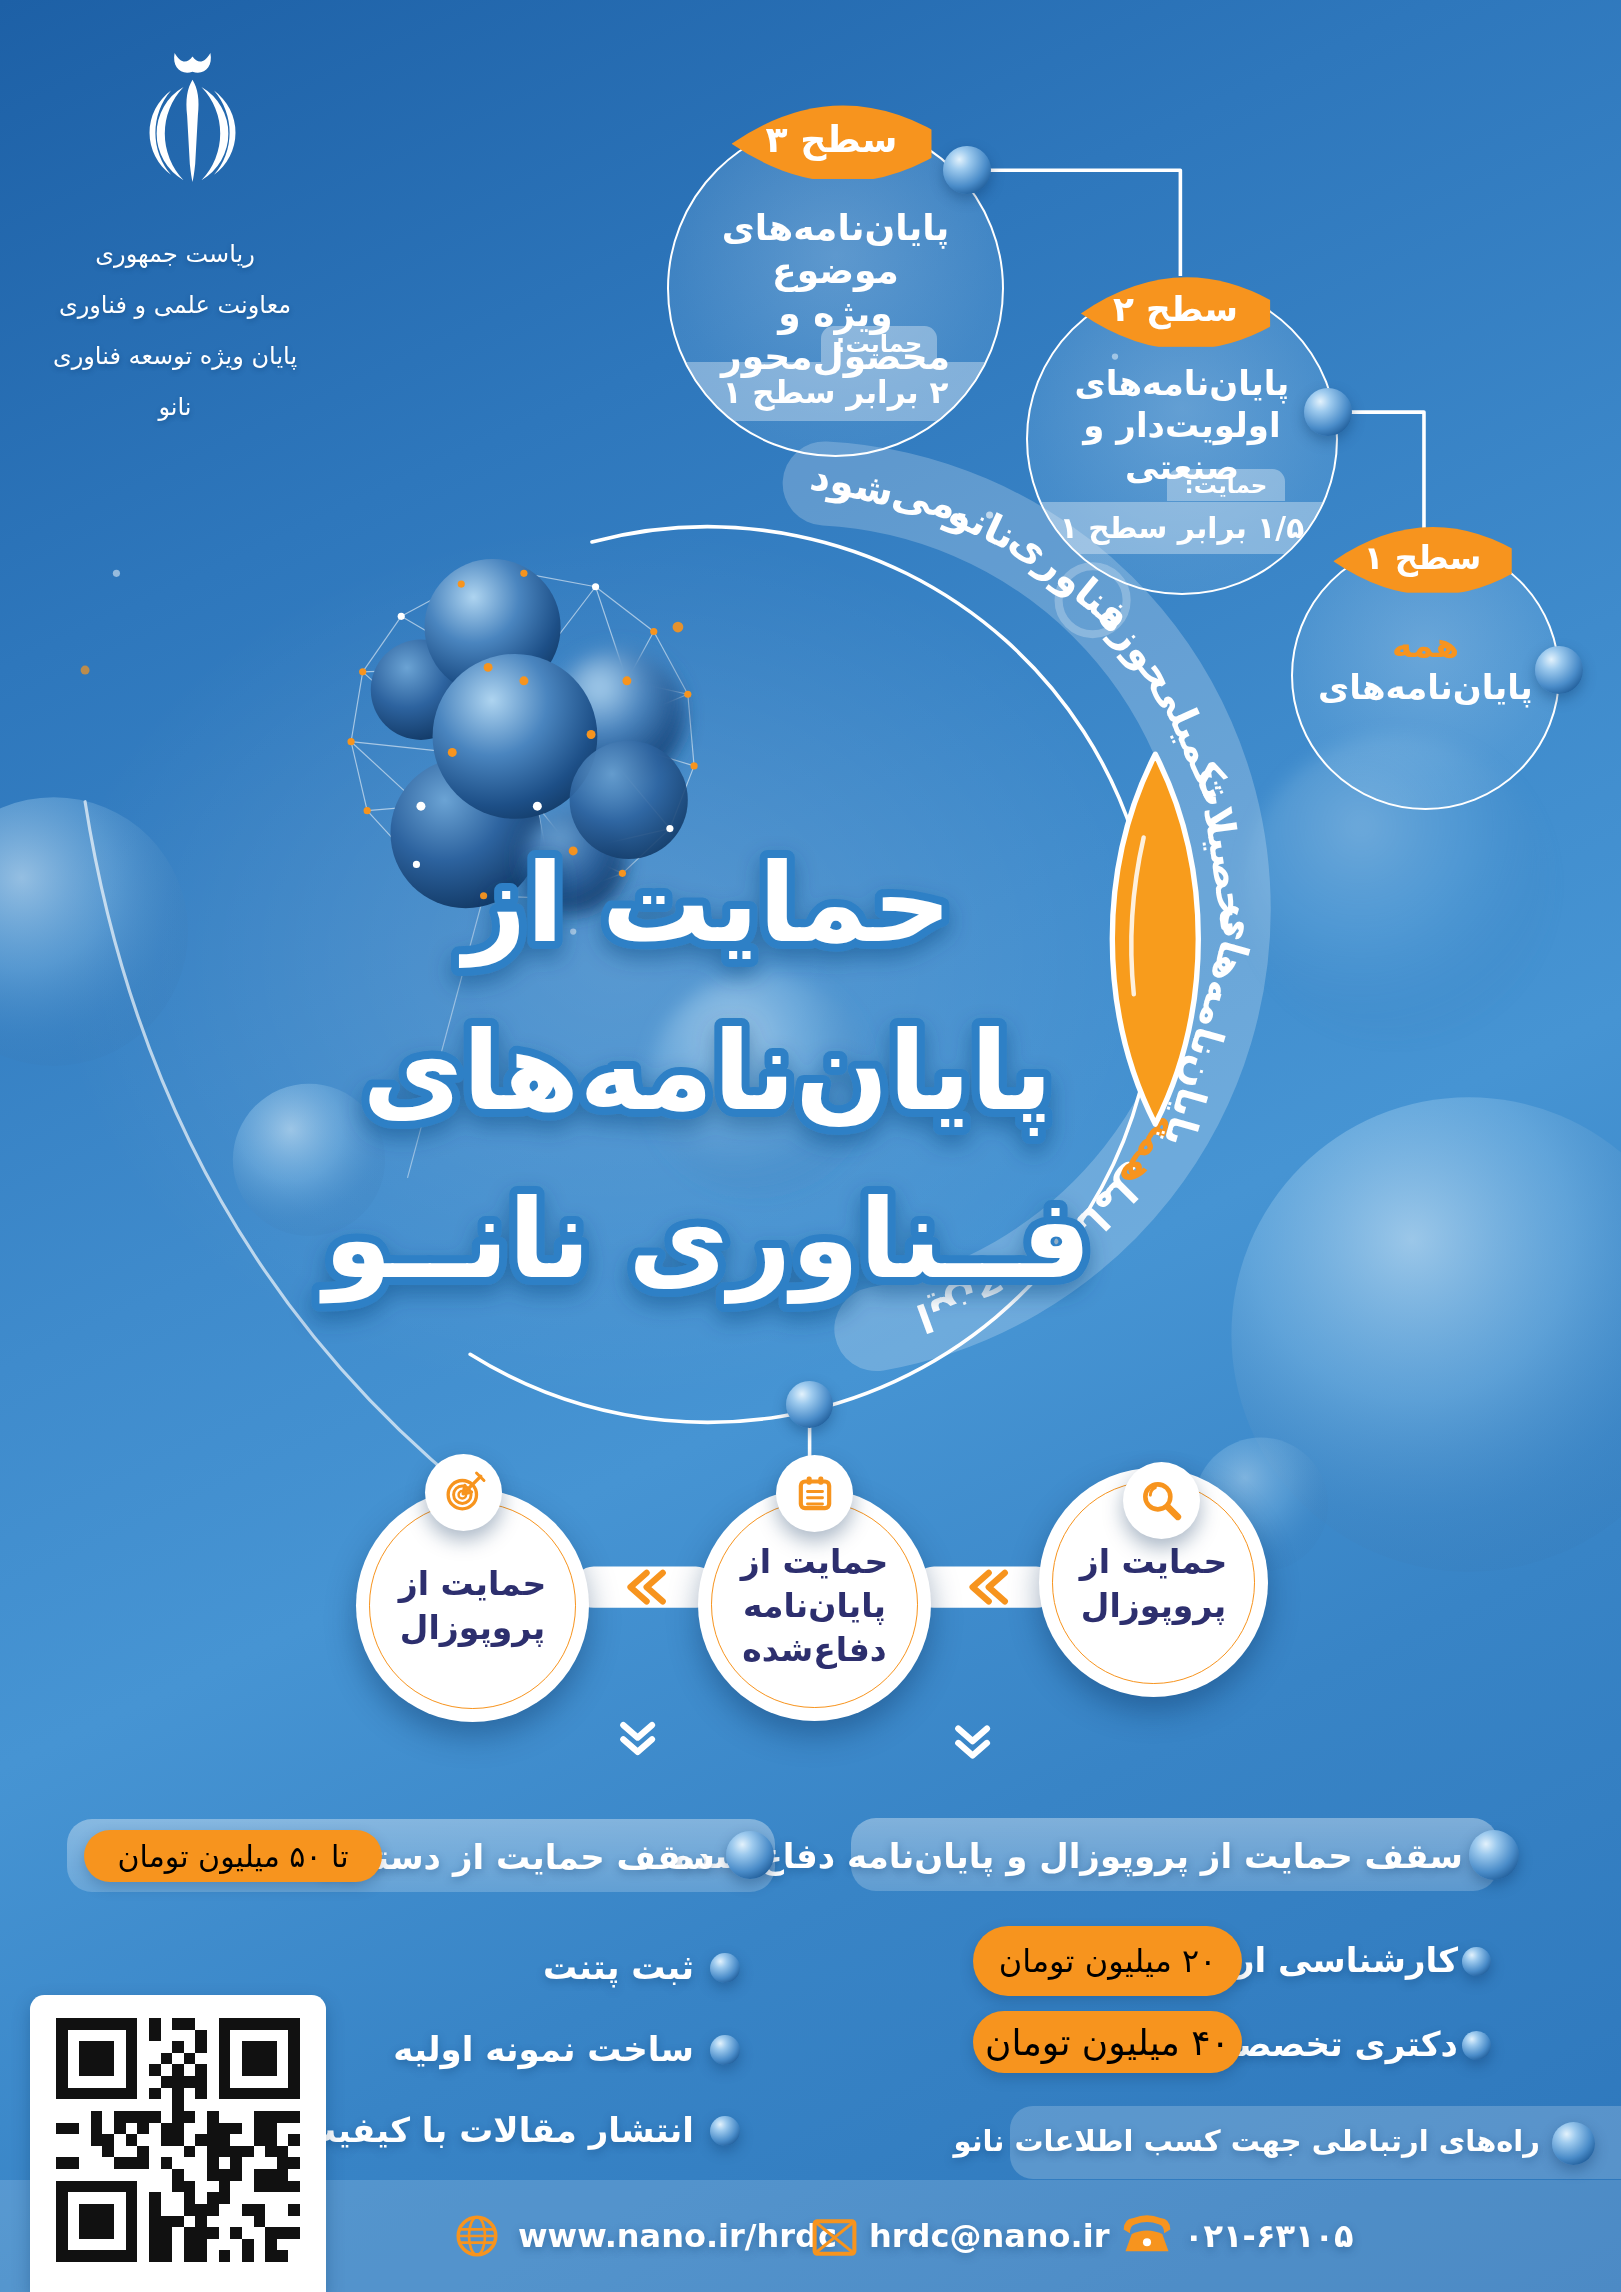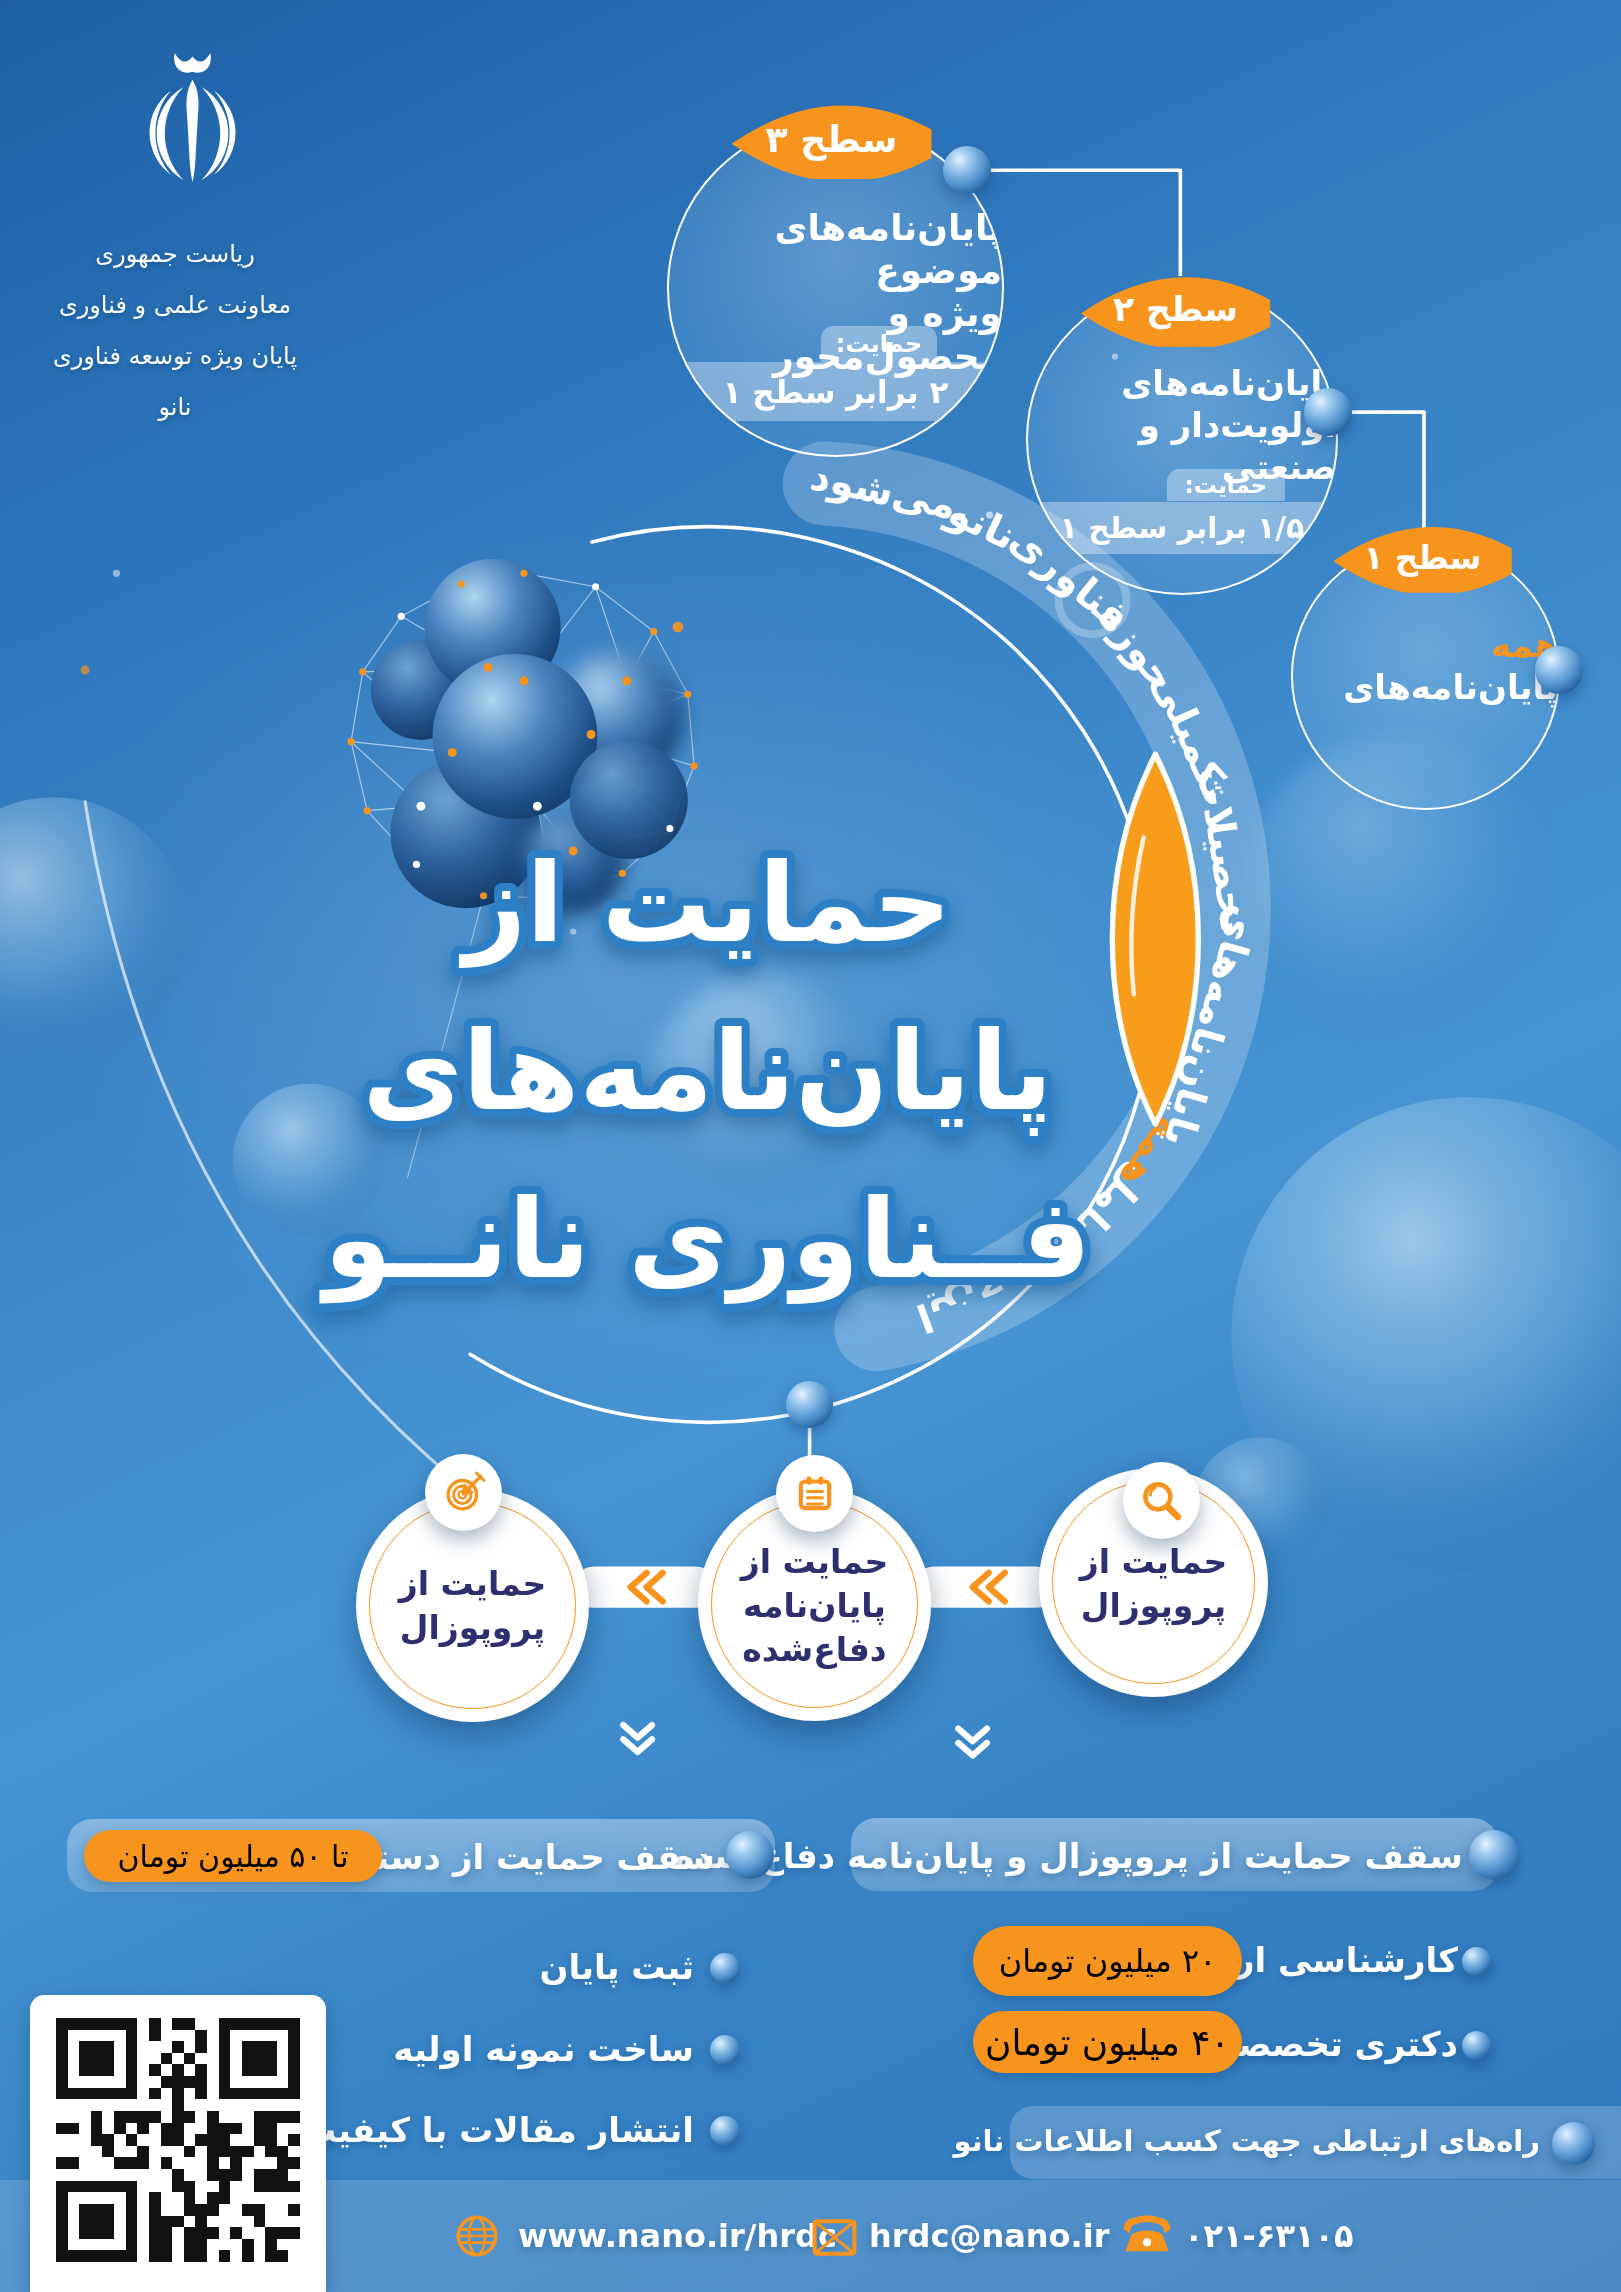--- a/index.html
+++ b/index.html
@@ -13,21 +13,21 @@
   .t{position:absolute;color:#fff;font-weight:bold;white-space:nowrap;
      text-shadow:0 2.7px 9px rgba(10,55,105,.35);}
   .rtl{direction:rtl;unicode-bidi:plaintext}
   
   .sphere{position:absolute;border-radius:50%;
     background:radial-gradient(circle at 34% 28%,#e3f2fc 0%,#9dcaee 22%,#4a8cc9 58%,#1e5b97 82%,#143f6f 100%);
     box-shadow:0 5.4px 12.5px rgba(10,50,95,.35);}
   
   .level{position:absolute;border:2.7px solid #fff;border-radius:50%;overflow:hidden;
     background:radial-gradient(circle at 50% 40%,rgba(205,232,250,.30),rgba(165,210,242,.16) 62%,rgba(150,200,238,.10));}
-  .lv-lines{position:absolute;left:0;width:100%;color:#fff;font-weight:bold;}
+  .lv-lines{position:absolute;left:0;width:100%;text-align:center;color:#fff;font-weight:bold;}
   .lv-tab{position:absolute;background:rgba(255,255,255,.34);border-radius:12.5px 12.5px 0 0;
     color:#fff;font-weight:bold;display:flex;align-items:center;justify-content:center;margin-left:46px;}
   .lv-band{position:absolute;left:-5%;width:110%;background:rgba(255,255,255,.34);
     color:#fff;font-weight:bold;display:flex;align-items:center;justify-content:center;}
   .badge{position:absolute;width:215px;height:86px;background:#F7941E;
     clip-path:path('M0,48 Q120,-34 240,48 Q120,130 0,48 Z');
     display:flex;align-items:center;justify-content:center;
     color:#fff;font-weight:bold;font-size:39px;}
   
   .pillar{position:absolute;background:#fff;border-radius:50%;
@@ -350,21 +350,21 @@
   <div class="sphere" style="left:1462px;top:2031px;width:29px;height:29px;"></div>
   <div class="t rtl" style="right:163px;top:2024px;font-size:34px;">دکتری تخصصی:</div>
   <div class="amount-pill rtl" style="left:973px;top:2011px;width:269px;height:62px;font-size:36px;">۴۰ میلیون تومان</div>
 
   <div class="pill-header" style="left:67px;top:1819px;width:708px;height:73px;"></div>
   <div class="t rtl" style="right:906px;top:1837px;font-size:34px;">سقف حمایت از دستاوردها</div>
   <div class="amount-pill rtl" style="left:84px;top:1830px;width:298px;height:52px;font-size:30px;">تا ۵۰ میلیون تومان</div>
   <div class="sphere" style="left:726px;top:1831px;width:48px;height:48px;"></div>
 
   <div class="sphere" style="left:710px;top:1953px;width:30px;height:30px;"></div>
-  <div class="t rtl" style="right:927px;top:1947px;font-size:34px;">ثبت پایان</div>
+  <div class="t rtl" style="right:927px;top:1947px;font-size:34px;">ثبت پتنت</div>
   <div class="sphere" style="left:710px;top:2035px;width:30px;height:30px;"></div>
   <div class="t rtl" style="right:927px;top:2029px;font-size:34px;">ساخت نمونه اولیه</div>
   <div class="sphere" style="left:710px;top:2116px;width:30px;height:30px;"></div>
   <div class="t rtl" style="right:927px;top:2110px;font-size:34px;">انتشار مقالات با کیفیت</div>
 
   <div class="footer-pill"></div>
   <div class="t rtl" style="right:81px;top:2124px;font-size:29px;">راه‌های ارتباطی جهت کسب اطلاعات نانو</div>
   <div class="sphere" style="left:1552px;top:2122px;width:43px;height:43px;"></div>
 
   <div class="footer-band"></div>

